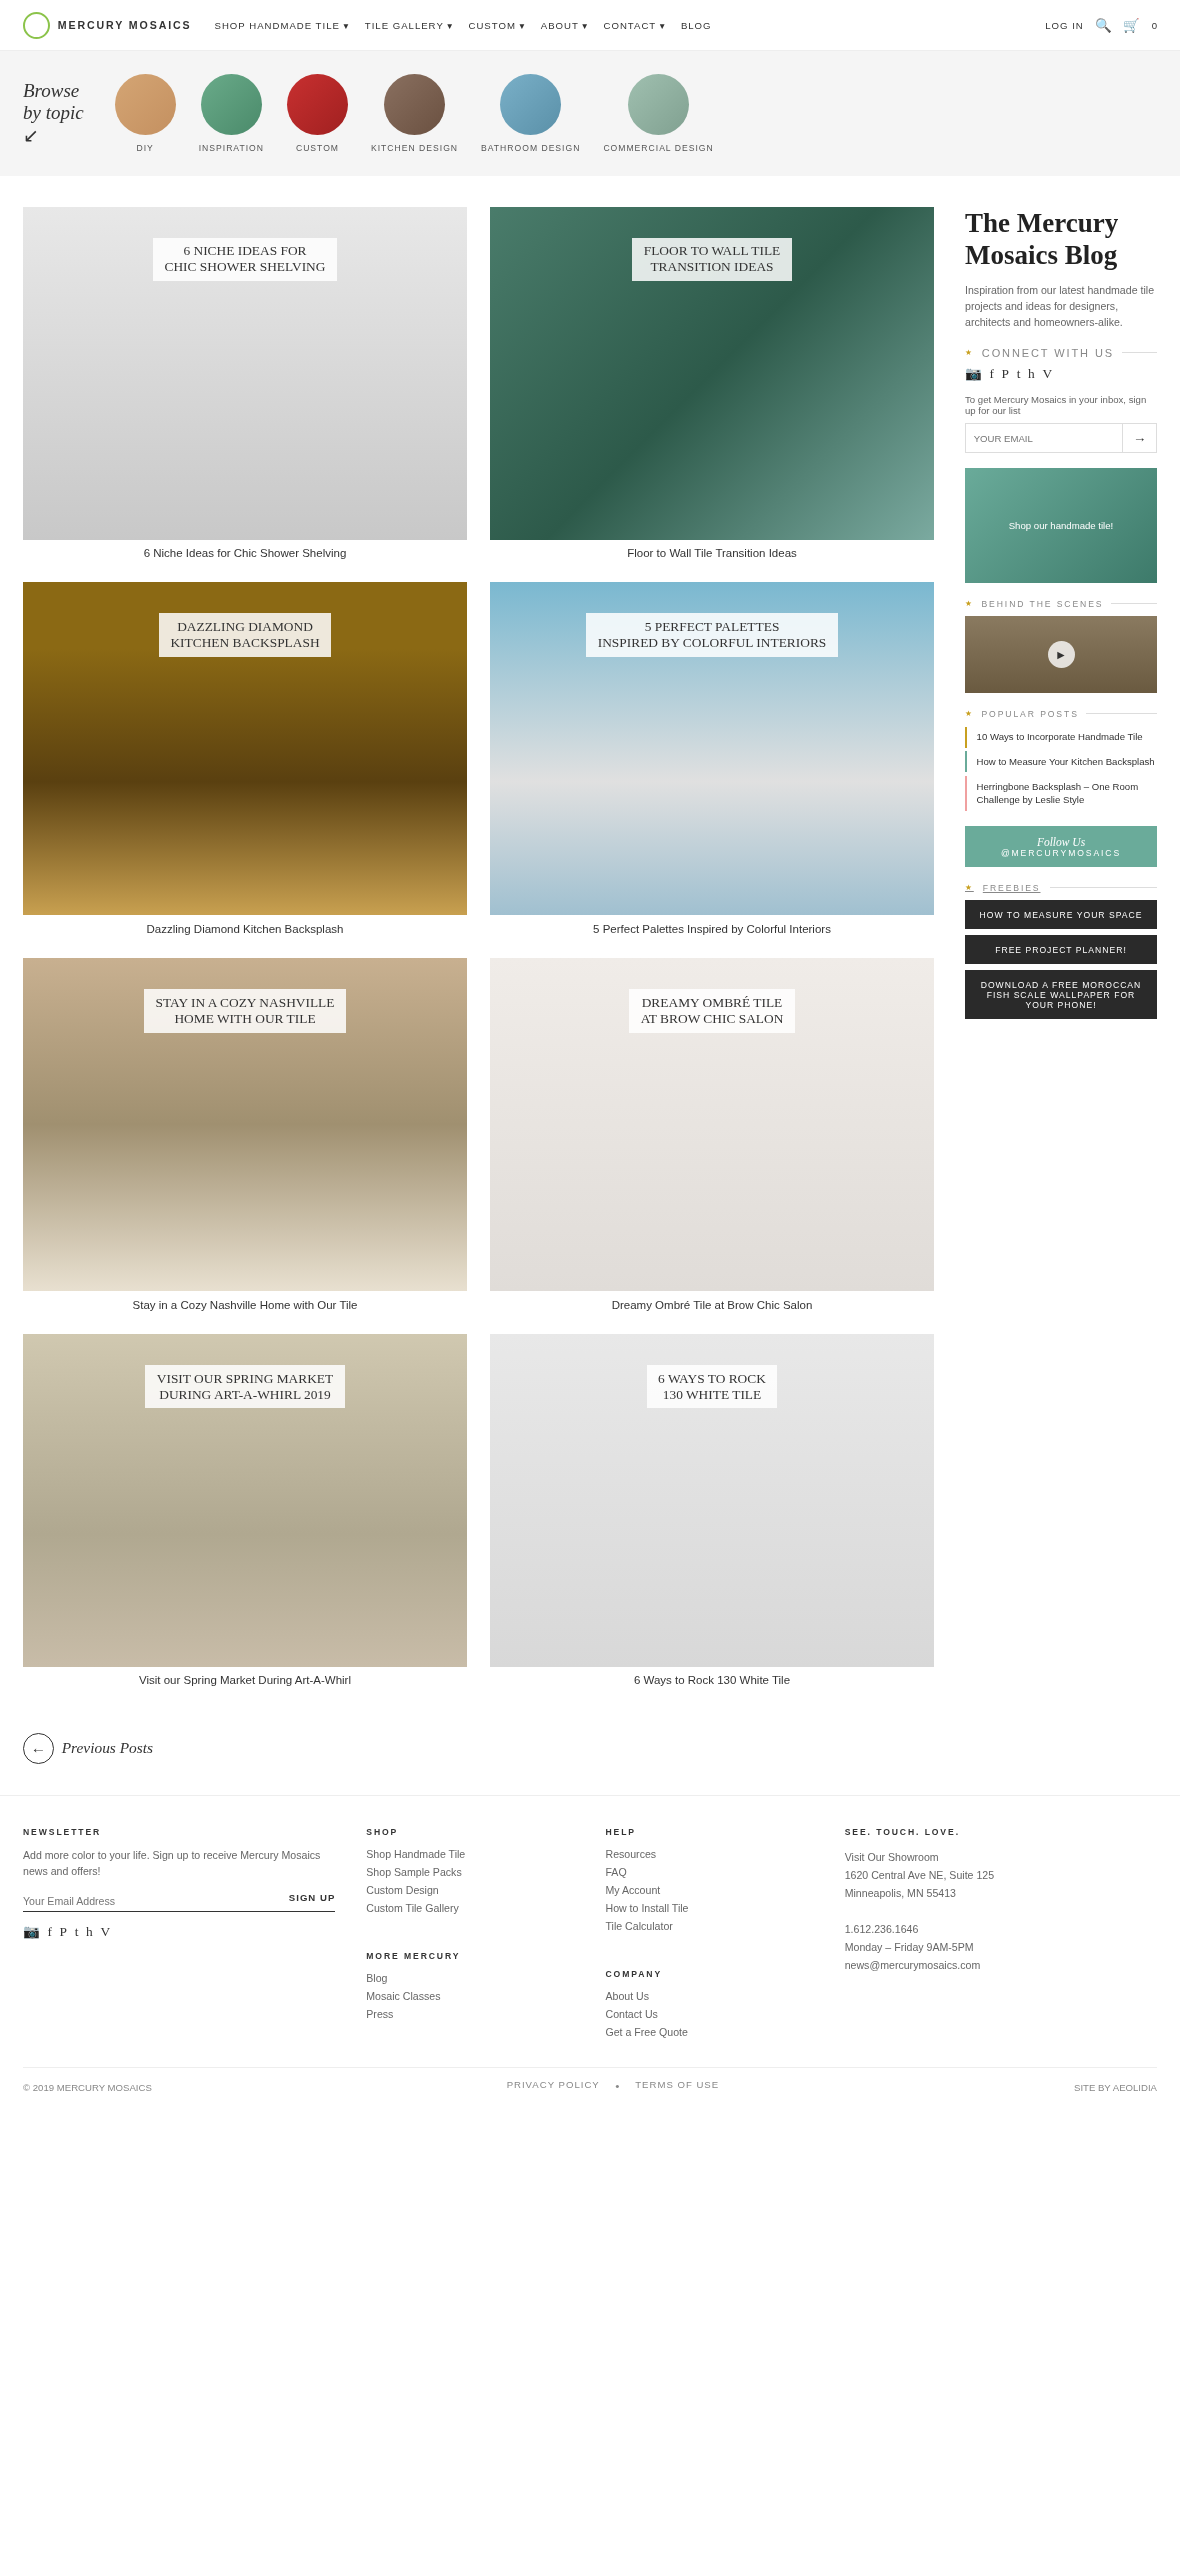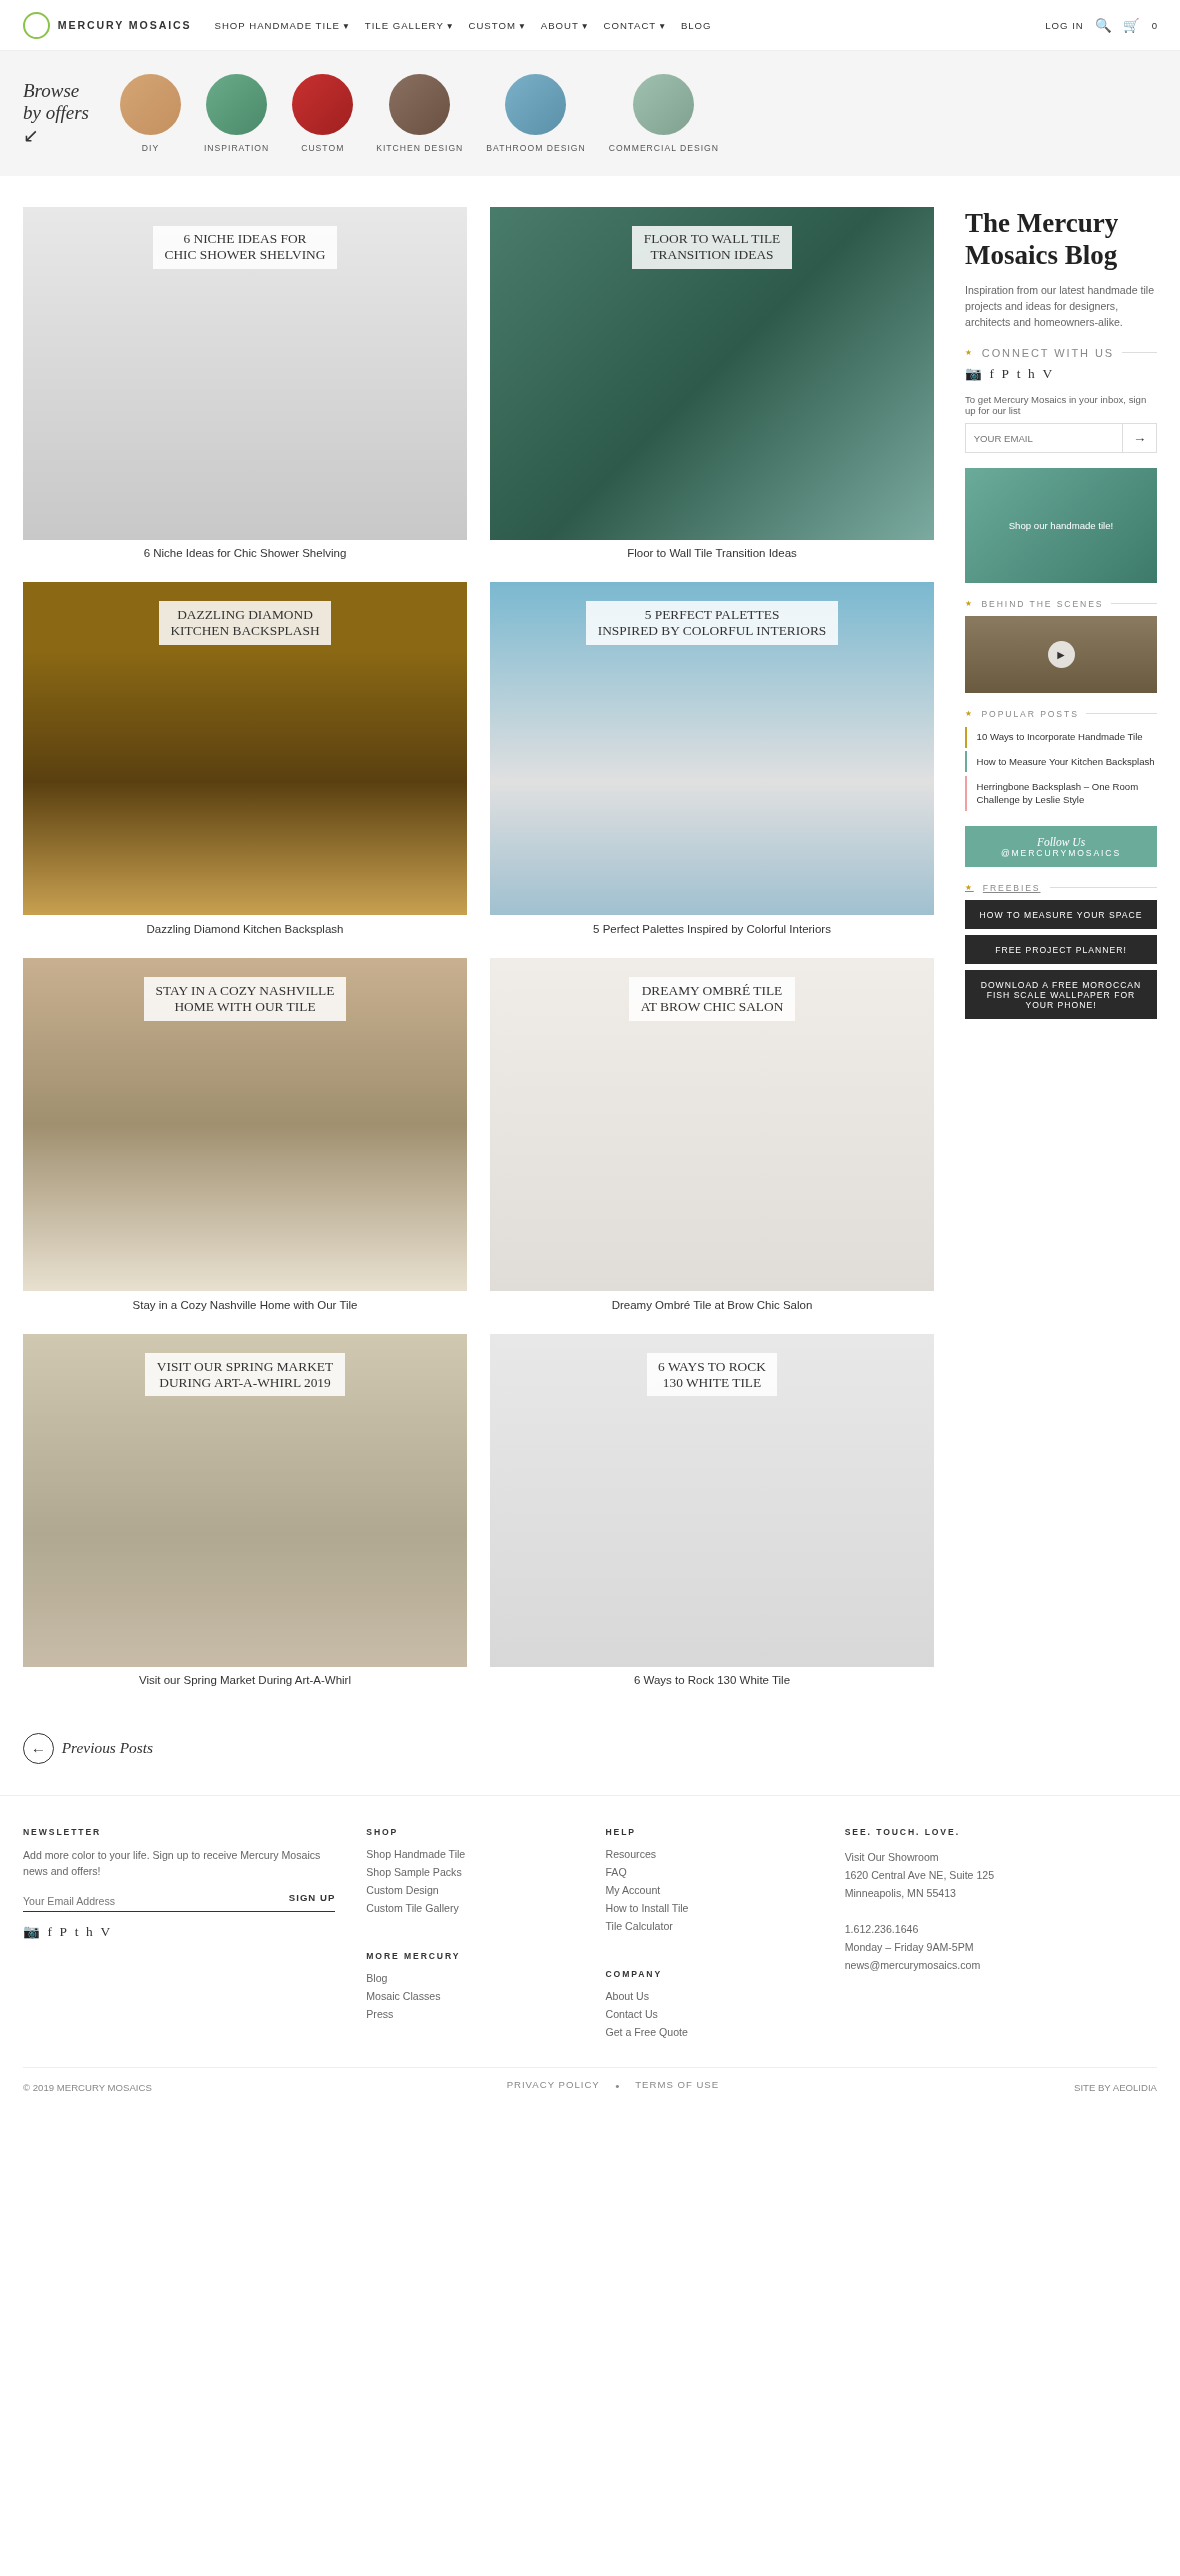--- a/index.html
+++ b/index.html
@@ -22,21 +22,21 @@
     .topic-circle { width: 61px; height: 61px; border-radius: 50%; overflow: hidden; background: #ddd; display: flex; align-items: center; justify-content: center; }
     .topic-label { font-size: 8.6px; letter-spacing: 1px; text-transform: uppercase; font-family: sans-serif; text-align: center; color: #555; }
 
     
     .main-content { display: flex; gap: 31px; padding: 31px 23px; max-width: 100%; }
     .posts-grid { flex: 1; display: grid; grid-template-columns: 1fr 1fr; gap: 23px; }
     .sidebar { width: 192px; flex-shrink: 0; }
 
     
     .post-card { display: flex; flex-direction: column; gap: 7.7px; cursor: pointer; }
-    .post-image { width: 100%; aspect-ratio: 4/3; background: #ccc; position: relative; overflow: hidden; display: flex; align-items: flex-start; justify-content: center; padding-top: 19px; }
+    .post-image { width: 100%; aspect-ratio: 4/3; background: #ccc; position: relative; overflow: hidden; display: flex; align-items: flex-start; justify-content: center; padding-top: 31px; }
     .post-title { font-size: 11.5px; color: #333; font-family: sans-serif; text-align: center; }
 
     
     .img-niche { background: linear-gradient(to bottom, #e8e8e8, #c8c8c8); }
     .img-floor { background: linear-gradient(135deg, #4a7c6b 0%, #2d5a4a 50%, #7baaa0 100%); }
     .img-diamond { background: linear-gradient(to bottom, #8b6914 20%, #5a4010 60%, #c8a050 100%); }
     .img-palettes { background: linear-gradient(to bottom, #7ab8d0 0%, #e0e0e0 60%, #a0c0d0 100%); }
     .img-nashville { background: linear-gradient(to bottom, #c8b090 0%, #a09070 50%, #e8e0d0 100%); }
     .img-ombre { background: linear-gradient(to bottom, #f0ece8 0%, #e0dcd8 100%); }
     .img-market { background: linear-gradient(to bottom, #d0c8b0 0%, #b0a890 60%, #c8bca8 100%); }
@@ -126,21 +126,21 @@
     <a class="nav-link">LOG IN</a>
     <span class="nav-icon">🔍</span>
     <span class="nav-icon">🛒</span>
     <span style="font-size:9.6px;">0</span>
   </div>
 </nav>
 
 <div class="topic-bar">
   <div style="display:flex;flex-direction:column;align-items:flex-start;text-align:center;">
     <span style="font-family:Georgia,serif;font-style:italic;font-size:19px;">Browse</span>
-    <span style="font-family:Georgia,serif;font-style:italic;font-size:19px;">by offers</span>
+    <span style="font-family:Georgia,serif;font-style:italic;font-size:19px;">by topic</span>
     <span class="arrow-curve">↙</span>
   </div>
   <div class="topics">
     <div class="topic-item">
       <div class="topic-circle tc-diy"></div>
       <span class="topic-label">DIY</span>
     </div>
     <div class="topic-item">
       <div class="topic-circle tc-inspiration"></div>
       <span class="topic-label">INSPIRATION</span>

